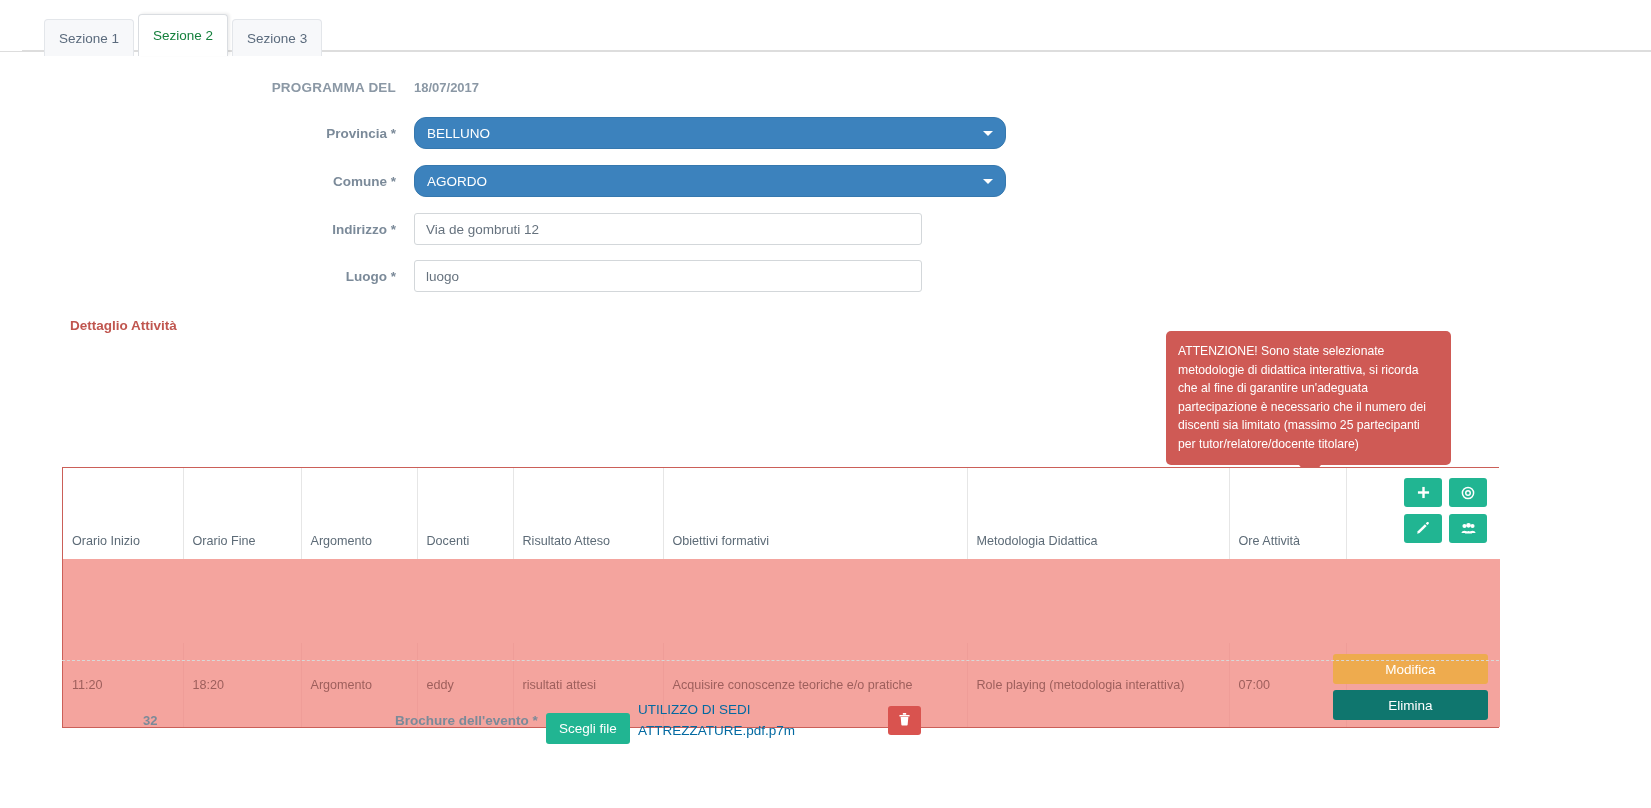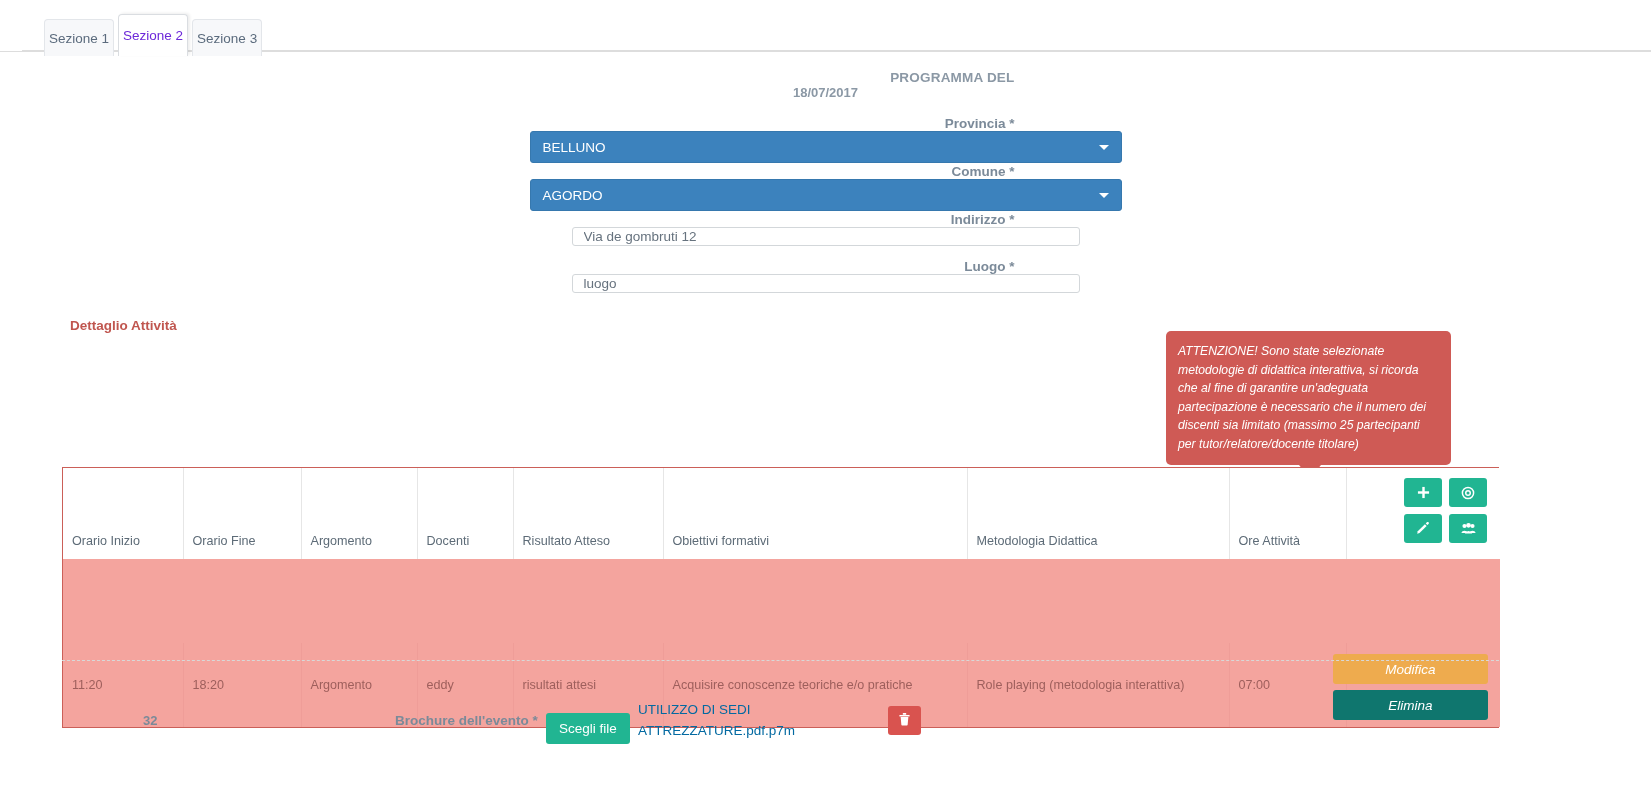--- a/index.html
+++ b/index.html
@@ -30,56 +30,55 @@
   }
   .tab-strip {
     position: absolute;
     left: 44px; top: 14px;
     display: flex;
     align-items: flex-end;
     z-index: 2;
   }
   .tab {
     height: 37px;
-    padding: 0 4px;
+    padding: 0 14px;
     display: flex;
     align-items: center;
     justify-content: center;
     font-size: 13.5px;
     color: #5b6b7d;
     background: #f7f8fa;
     border: 1px solid #e3e6ea;
     border-bottom: none;
     border-radius: 4px 4px 0 0;
     margin-right: 4px;
     white-space: nowrap;
     cursor: pointer;
   }
   .tab.active {
     background: #ffffff;
-    color: #6d28d9;
+    color: #15803d;
     height: 42px;
     border-color: #dadde1;
     box-shadow: 2px -1px 3px rgba(0,0,0,0.07);
     position: relative;
     z-index: 3;
   }
 
   
   .form-area {
     position: absolute;
     top: 70px; left: 0;
     width: 1651px;
   }
   .form-row {
     display: flex;
     align-items: center;
     margin-bottom: 12px;
     height: 34px;
-    flex-direction: column;
   }
   .form-label {
     width: 414px;
     text-align: right;
     padding-right: 18px;
     font-size: 13.5px;
     font-weight: bold;
     color: #7b8a99;
     white-space: nowrap;
   }
@@ -96,21 +95,21 @@
     background: #fdfdfd;
     display: flex; align-items: center; justify-content: center;
     cursor: pointer;
   }
   .sede-btn svg { display: block; }
   .select-box {
     width: 592px;
     height: 32px;
     background: #3c82bd;
     border: 1px solid #3678ae;
-    border-radius: 3px;
+    border-radius: 12px;
     display: flex;
     align-items: center;
     padding: 8px 12px;
     color: #ffffff;
     font-size: 13.5px;
     position: relative;
     cursor: pointer;
   }
   .select-box .caret {
     position: absolute;
@@ -150,21 +149,20 @@
   .tooltip {
     position: absolute;
     left: 1166px; top: 331px;
     width: 285px;
     background: #cf5a55;
     border-radius: 5px;
     padding: 11px 12px 12px 12px;
     color: #ffffff;
     font-size: 12.2px;
     line-height: 18.5px;
-    font-style: italic;
   }
   .tooltip::after {
     content: "";
     position: absolute;
     left: 133px;
     bottom: -13px;
     width: 0; height: 0;
     border-left: 11px solid transparent;
     border-right: 11px solid transparent;
     border-top: 13px solid #cf5a55;
@@ -203,21 +201,21 @@
     border-right: 1px solid #ef9d98;
     background: #f4a49e;
   }
   table.grid th:last-child,
   table.grid td:last-child { border-right: none; }
   th.actions-head, td.actions-cell {
     background: #fff;
     padding: 0;
     position: relative;
   }
-  td.actions-cell { background: #f4a49e; font-style: italic; }
+  td.actions-cell { background: #f4a49e; }
   .sep-row td {
     height: 5px; padding: 0; background: #d9d9d9; border-right: none;
   }
 
   .icon-btn-grid {
     position: absolute;
     right: 13px; top: 10px;
     display: grid;
     grid-template-columns: 38px 38px;
     grid-gap: 7px;

